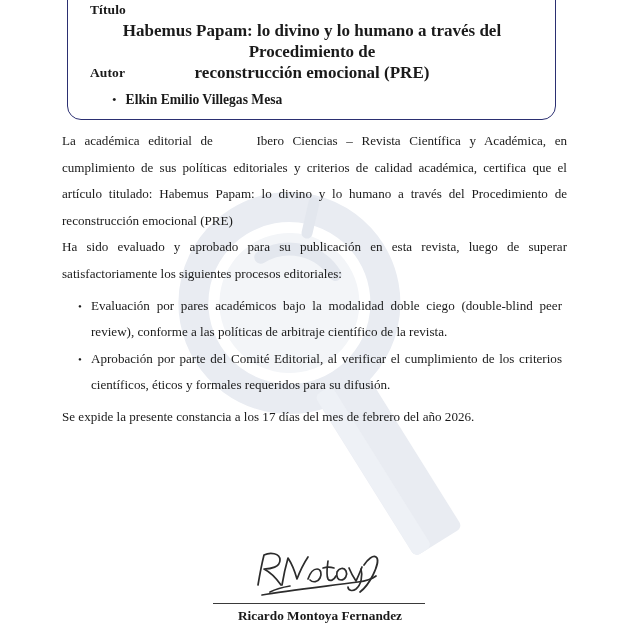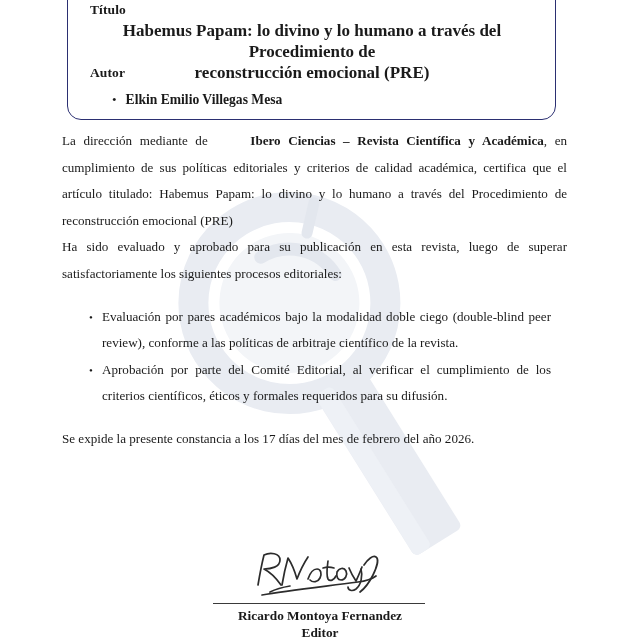--- a/index.html
+++ b/index.html
@@ -102,40 +102,40 @@
   p.para {
     margin: 0;
     font-size: 13.1px;
     line-height: 26.6px;
     text-align: justify;
     text-justify: inter-word;
   }
   p.para.noj { text-align: left; }
 
   ul.bullets {
-    margin: 16px;
+    margin: 5px;
     padding: 0;
     list-style: none;
   }
   ul.bullets li {
     position: relative;
     padding-left: 24px;
     font-size: 13.1px;
     line-height: 26.6px;
     text-align: justify;
   }
   ul.bullets li::before {
     content: "\2022";
     position: absolute;
     left: 11px;
     top: 0;
     font-size: 11px;
     line-height: 26.6px;
   }
-  .bold { font-weight: bold; margin-left: 35px; }
+  .bold { font-weight: normal; margin-left: 35px; }
 
   
   .sig-wrap {
     position: absolute;
     left: 0;
     top: 545px;
     width: 640px;
     z-index: 2;
     text-align: center;
   }
@@ -201,21 +201,21 @@
 
     <div class="tb-author-row">
       <span class="tb-bullet">•</span>
       <span class="tb-author">Elkin Emilio Villegas Mesa</span>
     </div>
   </div>
 
   <div class="body-area">
 
     <p class="para">
-      <span>La dirección mediante de </span><span class="bold">Ibero Ciencias – Revista Científica y Académica</span><span>, en cumplimiento de sus políticas editoriales y criterios de calidad académica, certifica que el artículo titulado:  Habemus Papam: lo divino y lo humano a través del Procedimiento de reconstrucción emocional (PRE)</span>
+      <span>La académica editorial de </span><span class="bold">Ibero Ciencias – Revista Científica y Académica</span><span>, en cumplimiento de sus políticas editoriales y criterios de calidad académica, certifica que el artículo titulado:  Habemus Papam: lo divino y lo humano a través del Procedimiento de reconstrucción emocional (PRE)</span>
     </p>
 
     <p class="para">Ha sido evaluado y aprobado para su publicación en esta revista, luego de superar satisfactoriamente los siguientes procesos editoriales:</p>
 
     <ul class="bullets">
       <li>Evaluación por pares académicos bajo la modalidad doble ciego (double-blind peer review), conforme a las políticas de arbitraje científico de la revista.</li>
       <li>Aprobación por parte del Comité Editorial, al verificar el cumplimiento de los criterios científicos, éticos y formales requeridos para su difusión.</li>
     </ul>
 
 
@@ -235,16 +235,15 @@
         <path d="M109 23 C111 28, 114 33, 116 36 C118 32, 120 27, 122 22"></path>
         <path d="M121 24 C123 31, 121 40, 116 44 C112 47, 108 45, 108 42"></path>
         <path d="M124 20 C128 14, 133 10, 136 12 C139 14, 137 22, 133 30 C129 38, 124 44, 120 47"></path>
         <path d="M22 50 C45 46, 80 42, 118 37 C126 36, 132 34, 136 31"></path>
         <path d="M30 47 C36 44, 44 42, 50 41"></path>
       </g>
     </svg>
 
     <div class="sig-rule"></div>
     <div class="sig-name">Ricardo Montoya Fernandez</div>
-    <div class="sig-role">Editor</div>
   </div>
 
 </div>
 
 </body></html>

